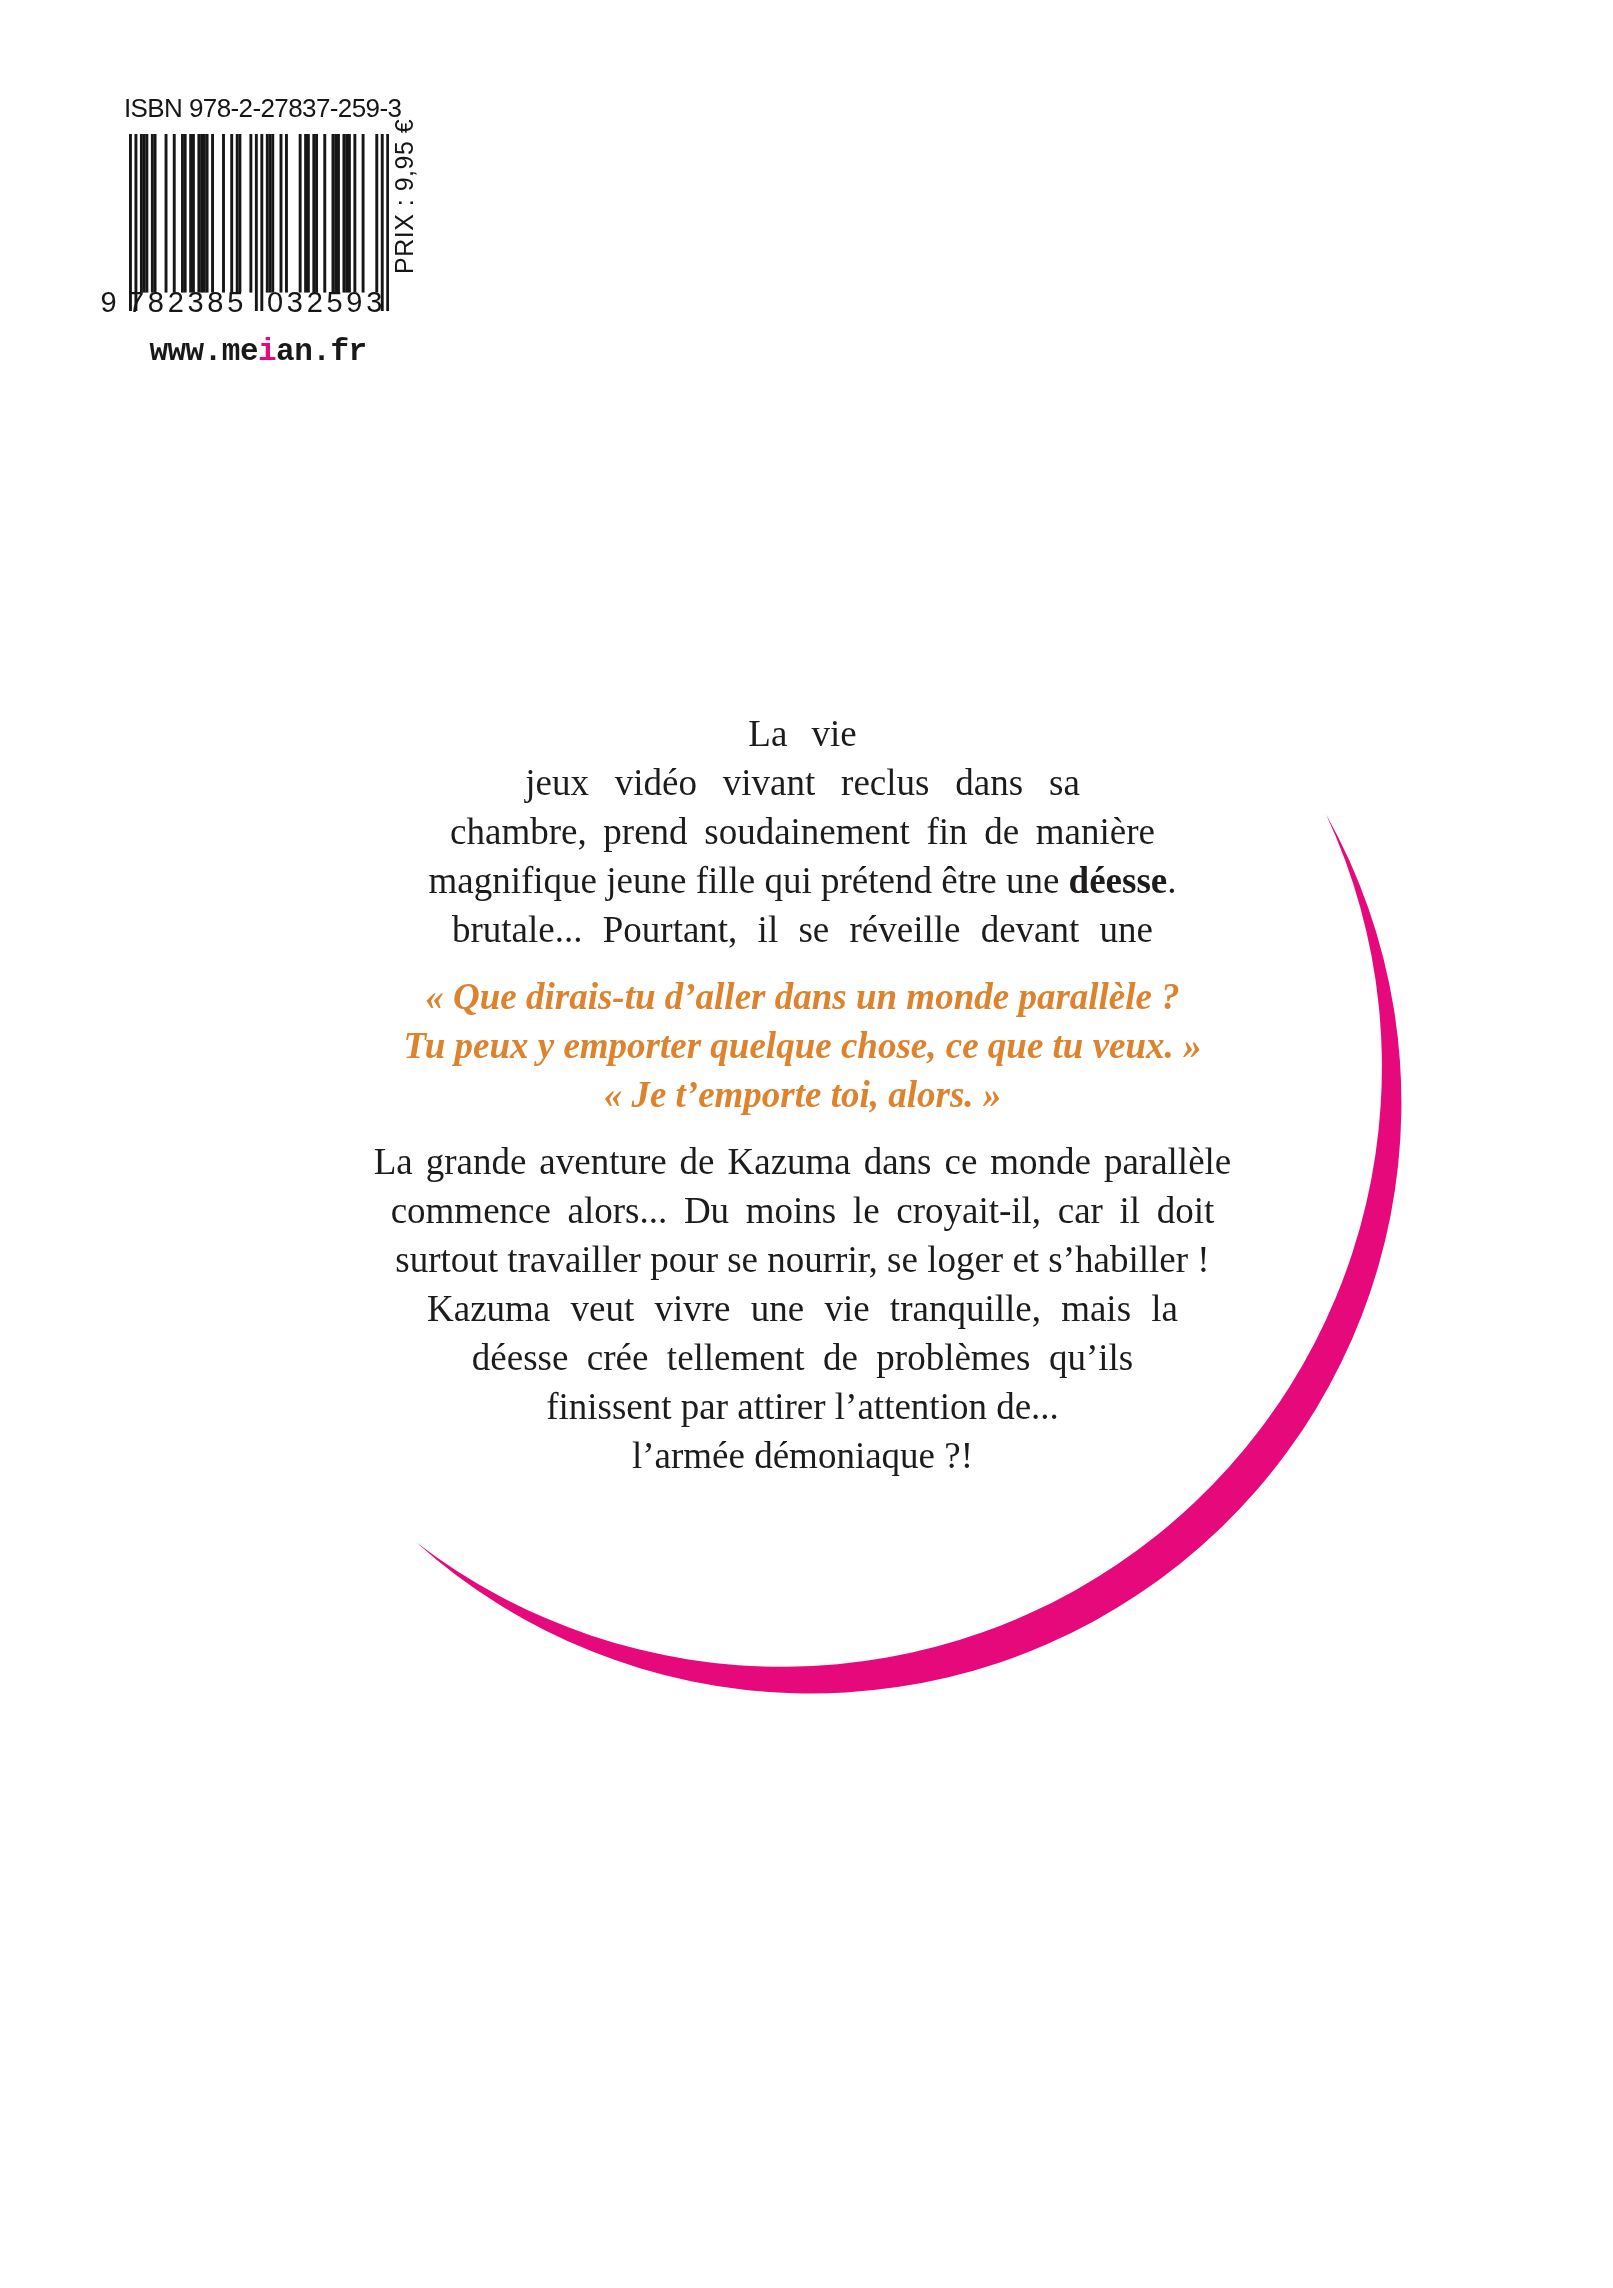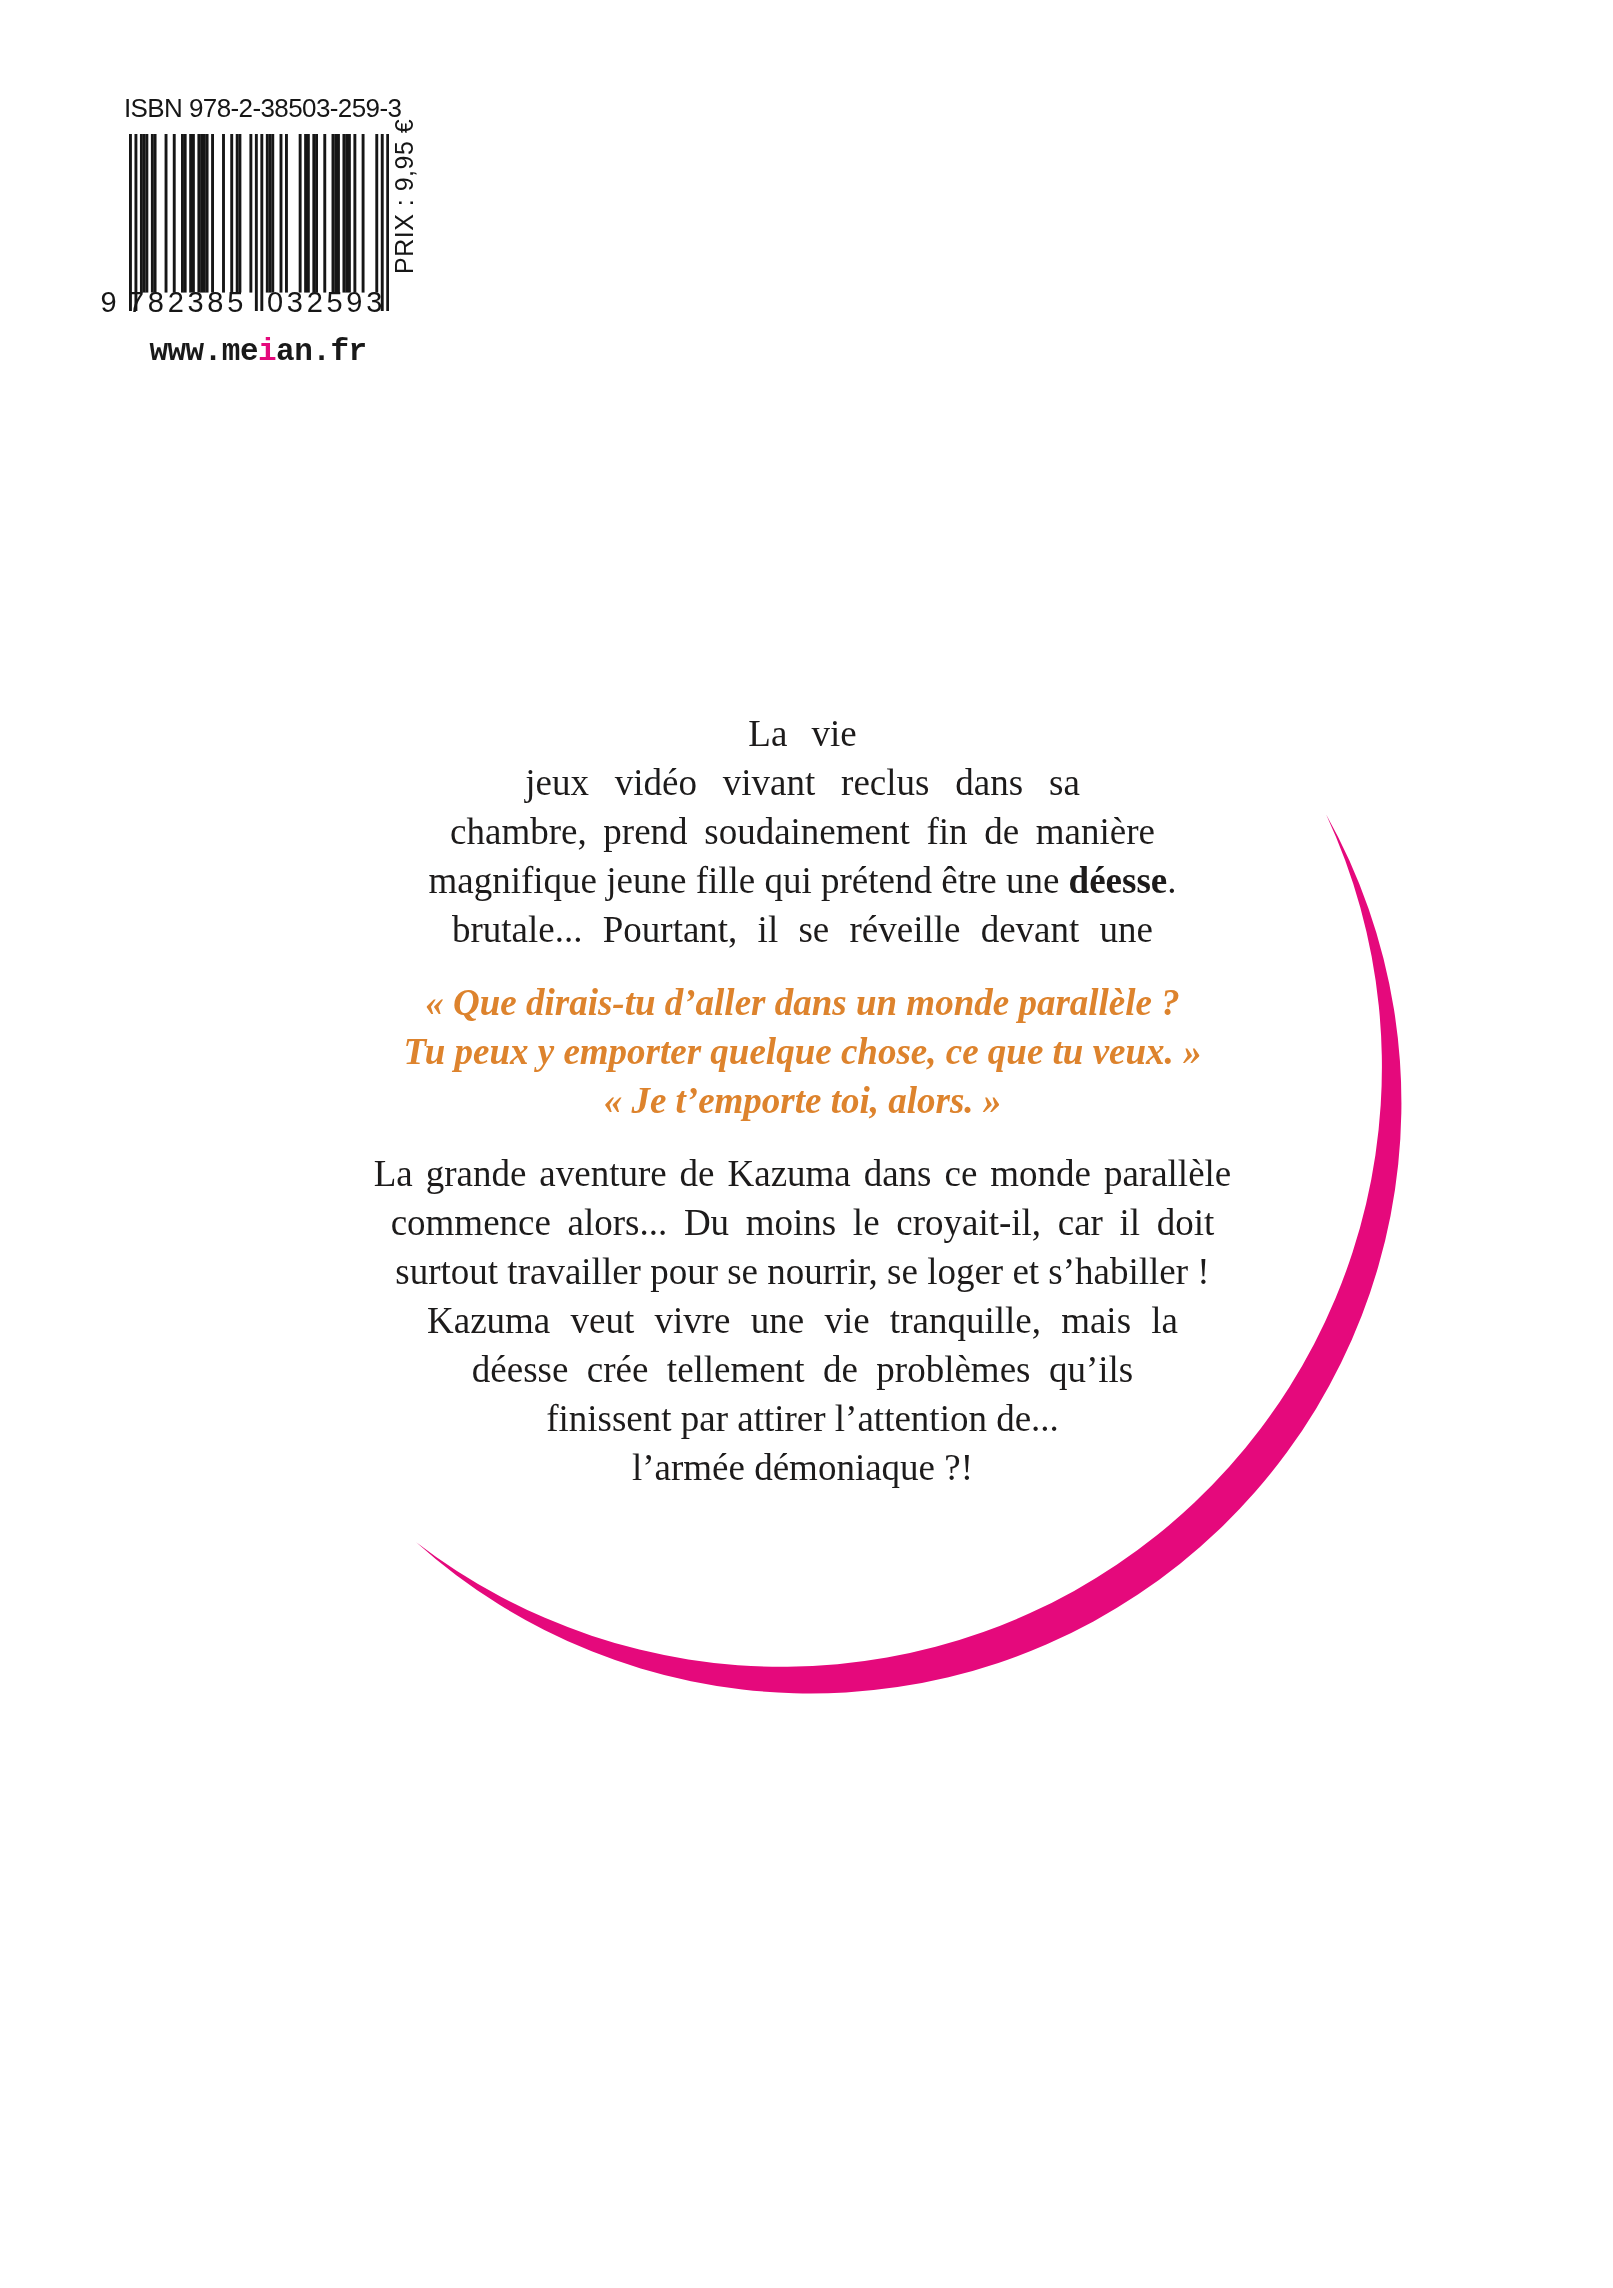--- a/index.html
+++ b/index.html
@@ -41,34 +41,34 @@
   .story{position:absolute;left:354px;top:709px;width:897px;color:#1d1b1b;}
   .line{
     text-align:center;font-size:37px;line-height:49px;height:49px;
     white-space:nowrap;
   }
   .line .bold{font-weight:bold;}
   .q{
     font-style:italic;font-weight:bold;font-size:37px;
     color:var(--quote-orange,#dd832d);
   }
-  .gap{margin-top:24px;}
+  .gap{margin-top:18px;}
   .ws4{word-spacing:3.7px}.ws8{word-spacing:7.4px}.ws10{word-spacing:9.2px}
   .ws12{word-spacing:11px}.ws16{word-spacing:14.8px}.ws18{word-spacing:16.6px}
 </style>
 </head>
 <body>
 
 <div class="page" style="--accent-pink: #e5097c; --quote-orange: #dd832d;">
 
   <svg class="swoosh-svg" viewBox="0 0 1748 2480" aria-hidden="true">
     <path class="swoosh-path" d="M 1437 882 A 640 640 0 0 1 451 1671 A 650 650 0 0 0 1437 882 Z"></path>
   </svg>
 
-  <div class="isbn">ISBN 978-2-38503-259-3</div>
+  <div class="isbn">ISBN 978-2-27837-259-3</div>
   <svg id="bars-svg" class="bars" viewBox="0 0 95 192" preserveAspectRatio="none" aria-hidden="true">
       <rect x="0" y="0" width="1.06" height="192" fill="#161616"></rect>
       <rect x="2" y="0" width="1.06" height="192" fill="#161616"></rect>
       <rect x="4" y="0" width="1.06" height="172" fill="#161616"></rect>
       <rect x="5" y="0" width="1.06" height="172" fill="#161616"></rect>
       <rect x="6" y="0" width="1.06" height="172" fill="#161616"></rect>
       <rect x="8" y="0" width="1.06" height="172" fill="#161616"></rect>
       <rect x="9" y="0" width="1.06" height="172" fill="#161616"></rect>
       <rect x="13" y="0" width="1.06" height="172" fill="#161616"></rect>
       <rect x="16" y="0" width="1.06" height="172" fill="#161616"></rect>

